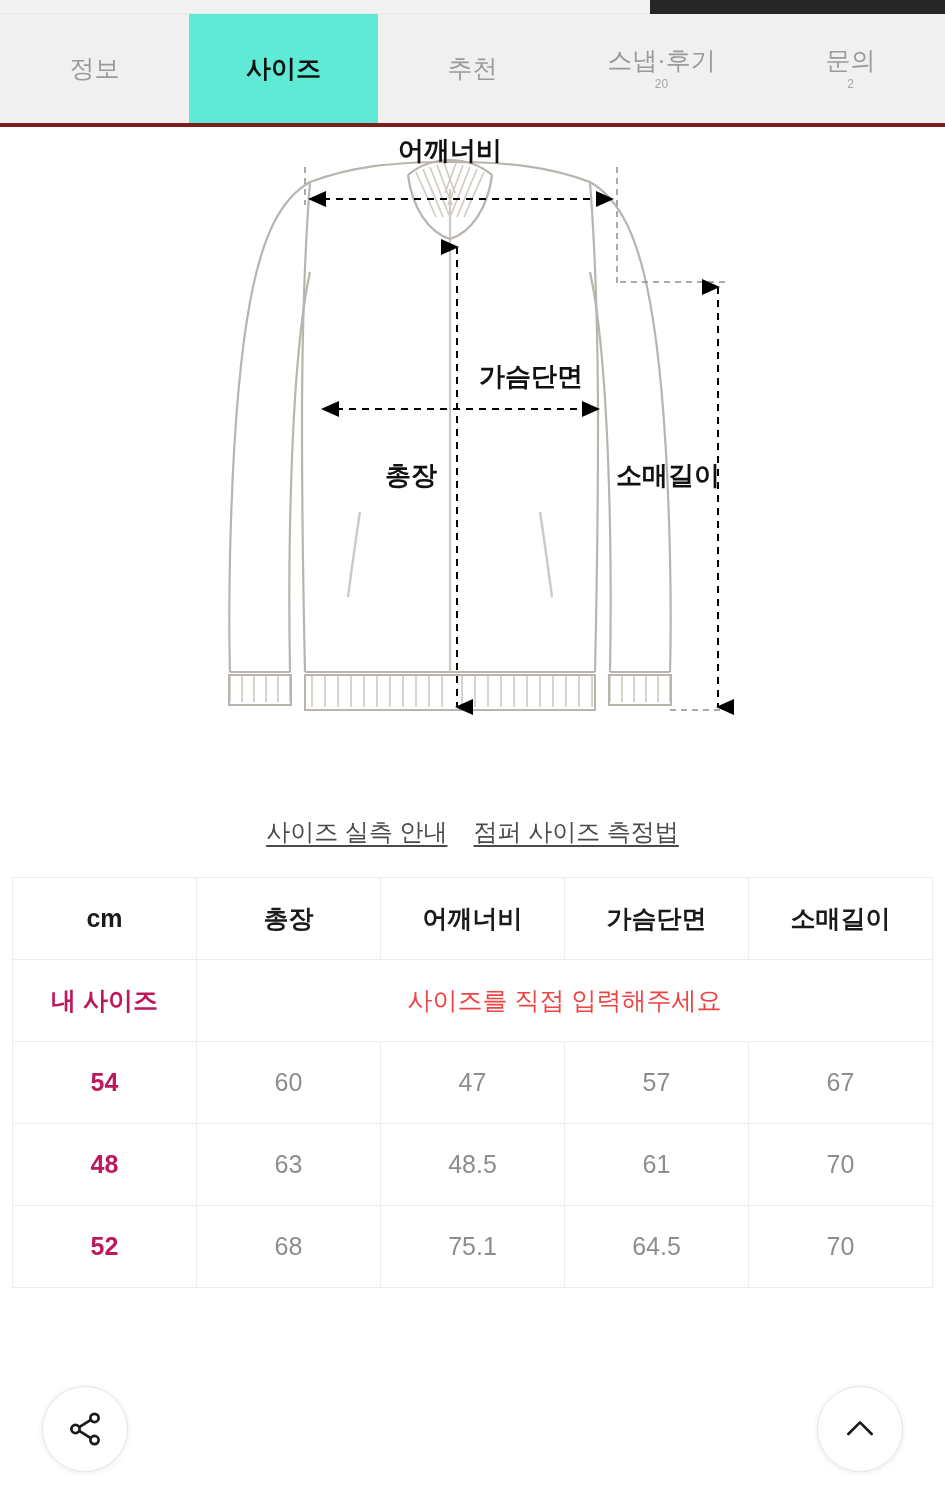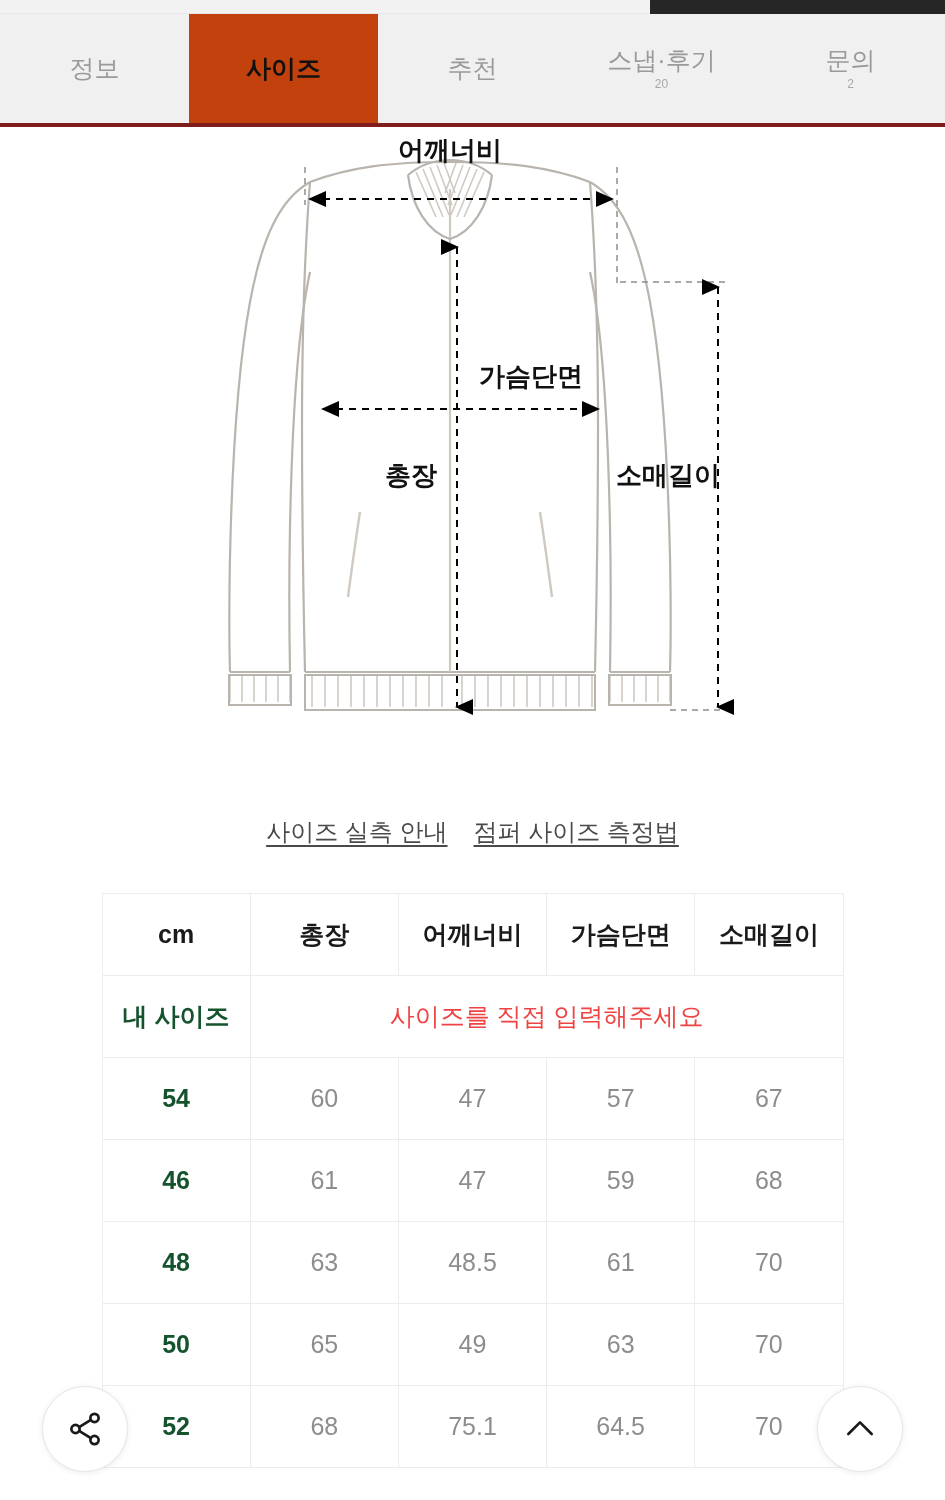--- a/index.html
+++ b/index.html
@@ -41,21 +41,21 @@
     flex-direction: column;
     align-items: center;
     justify-content: center;
     font-size: 25px;
     color: #9a9a9a;
     background: #f0f0f0;
     cursor: pointer;
     line-height: 1.25;
   }
   .tab.active {
-    background: #c2410c;
+    background: #5eead4;
     color: #111111;
     font-weight: bold;
   }
   .tab .count {
     font-size: 12px;
     color: #a8a8a8;
     margin-top: 1px;
     font-weight: normal;
   }
   
@@ -75,43 +75,43 @@
     height: 90px;
     font-size: 24px;
   }
   .links a {
     color: #4a4a4a;
     text-decoration: underline;
     text-underline-offset: 5px;
   }
   
   .size-table {
-    width: 742px;
-    margin: 16px auto;
+    width: 921px;
+    margin: 0 auto;
     border-collapse: collapse;
     table-layout: fixed;
   }
   .size-table th, .size-table td {
     border: 1px solid #ededed;
     height: 82px;
     text-align: center;
     font-size: 25px;
     font-weight: normal;
     color: #8d8d8d;
   }
   .size-table thead th {
     color: #1a1a1a;
     font-weight: bold;
   }
   .size-table thead th:first-child {
     font-weight: bold;
     color: #1a1a1a;
   }
   .size-table td.rowhead {
-    color: #14532d;
+    color: #be185d;
     font-weight: bold;
   }
   .size-table td.mysize-input {
     color: #ef4444;
     font-size: 25px;
   }
   
   .fab {
     position: absolute;
     width: 86px; height: 86px;
@@ -290,38 +290,24 @@
         <td class="mysize-input" colspan="4">사이즈를 직접 입력해주세요</td>
       </tr>
       <tr>
         <td class="rowhead">54</td>
         <td>60</td>
         <td>47</td>
         <td>57</td>
         <td>67</td>
       </tr>
       <tr>
-        <td class="rowhead">46</td>
-        <td>61</td>
-        <td>47</td>
-        <td>59</td>
-        <td>68</td>
-      </tr>
-      <tr>
         <td class="rowhead">48</td>
         <td>63</td>
         <td>48.5</td>
         <td>61</td>
-        <td>70</td>
-      </tr>
-      <tr>
-        <td class="rowhead">50</td>
-        <td>65</td>
-        <td>49</td>
-        <td>63</td>
         <td>70</td>
       </tr>
       <tr>
         <td class="rowhead">52</td>
         <td>68</td>
         <td>75.1</td>
         <td>64.5</td>
         <td>70</td>
       </tr>
     </tbody>

